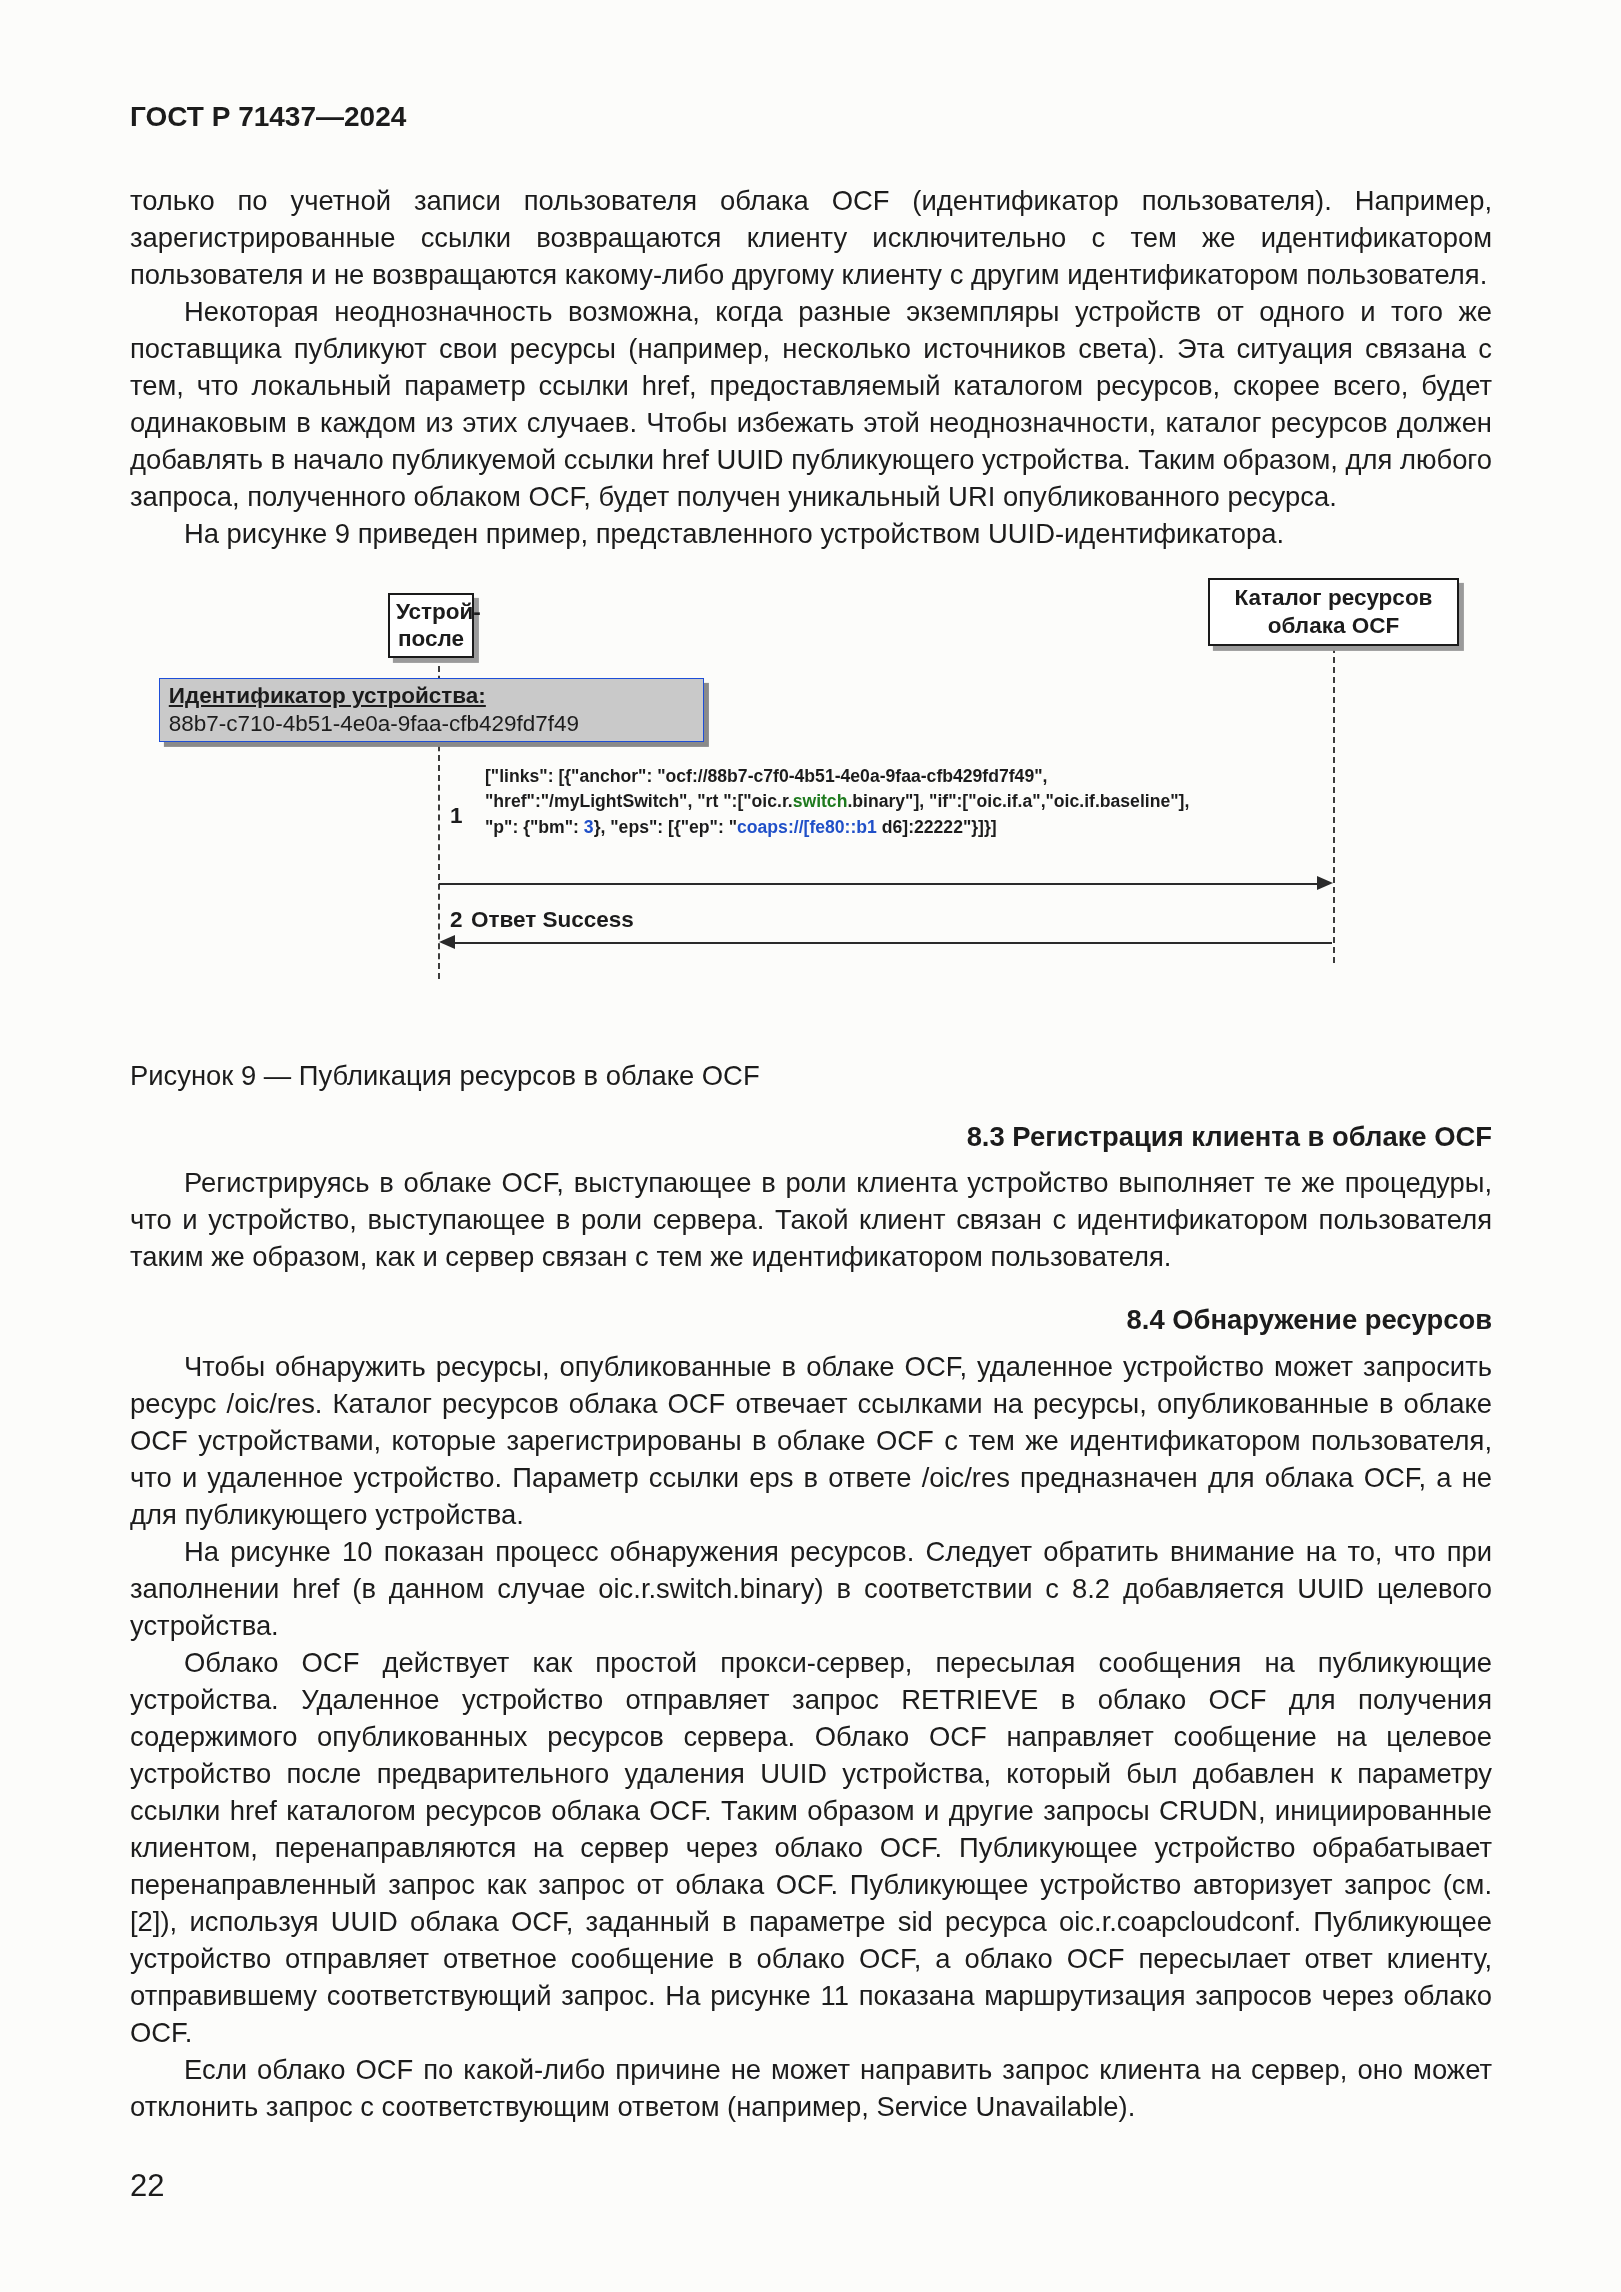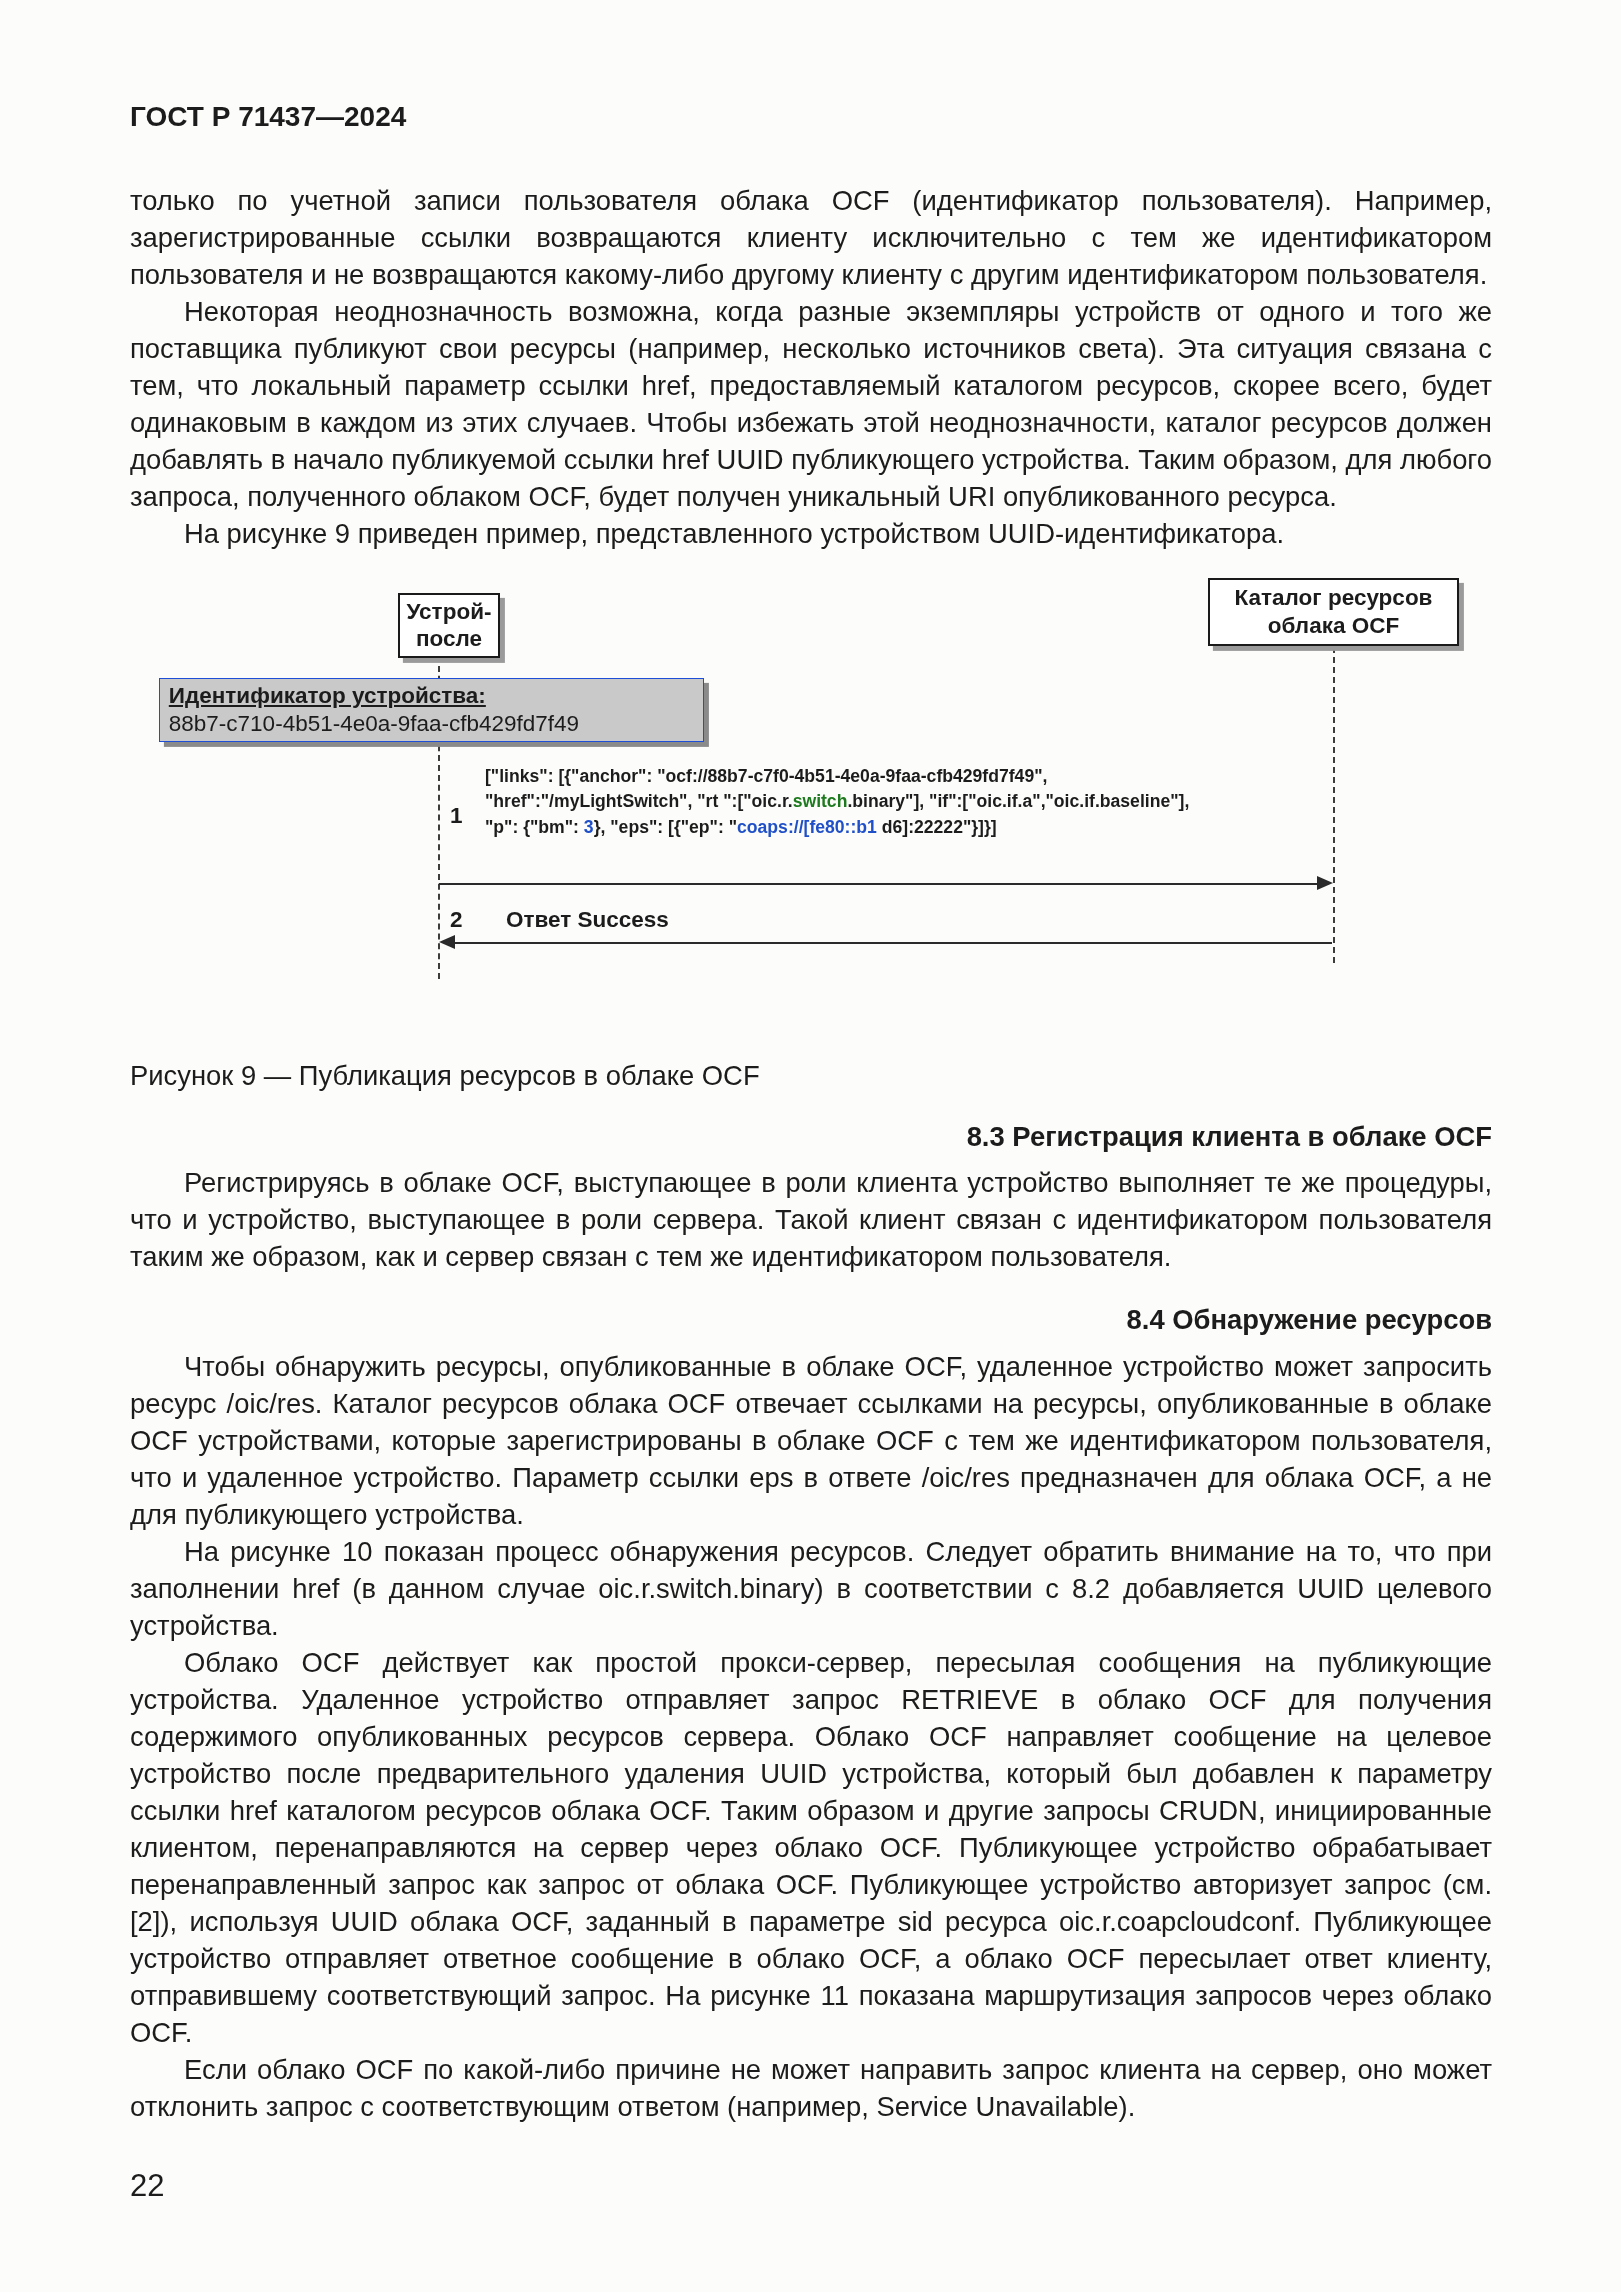--- a/index.html
+++ b/index.html
@@ -48,21 +48,21 @@
     position: absolute;
     background: #ffffff;
     border: 2px solid #1a1a1a;
     box-shadow: 4.9px 4.9px 0 #9a9a9a;
     text-align: center;
     font-weight: bold;
     font-size: 22.5px;
     line-height: 27.4px;
     padding: 2.9px 5.9px;
   }
-  .device-box { left: 268px; top: 15.7px; width: 102px; }
+  .device-box { left: 258px; top: 15.7px; width: 86px; }
   .catalog-box { left: 1078px; top: 0; width: 251px; padding: 4.9px 5.9px; }
   .lifeline {
     position: absolute;
     width: 0;
     border-left: 2px dashed #3c3c3c;
   }
   .lifeline.device { left: 308px; top: 78px; height: 323px; }
   .lifeline.catalog { left: 1203px; top: 69px; height: 316px; }
   .note-box {
     position: absolute;
@@ -87,21 +87,21 @@
   .msg1 { position: absolute; left: 355px; top: 186px; width: 853px; }
   .msg-title { font-weight: bold; font-size: 19.6px; margin-bottom: 3.9px; }
   .payload-line {
     font-weight: bold;
     font-size: 17.6px;
     line-height: 25.5px;
     white-space: nowrap;
   }
   .msg2-label {
     position: absolute;
-    left: 376px;
+    left: 341px;
     top: 329px;
     font-weight: bold;
     font-size: 22.5px;
     text-align: center;
   }
   .arrow-line { position: absolute; height: 2px; background: #2a2a2a; }
   .arrow1-line { left: 309px; top: 305px; width: 880px; }
   .arrow2-line { left: 324px; top: 364px; width: 878px; }
   .arrowhead { position: absolute; width: 0; height: 0; }
   .arrowhead.right {

